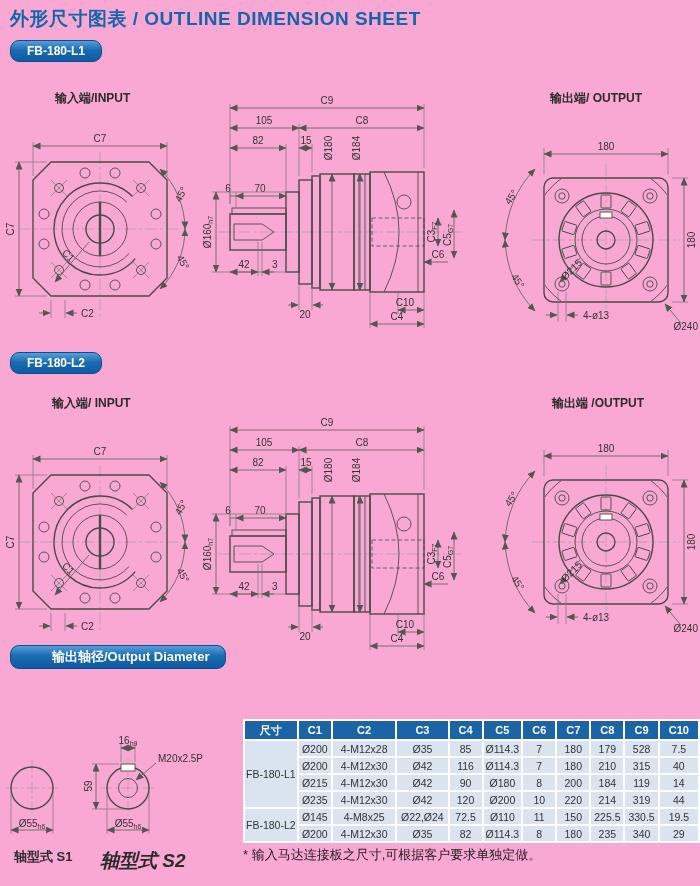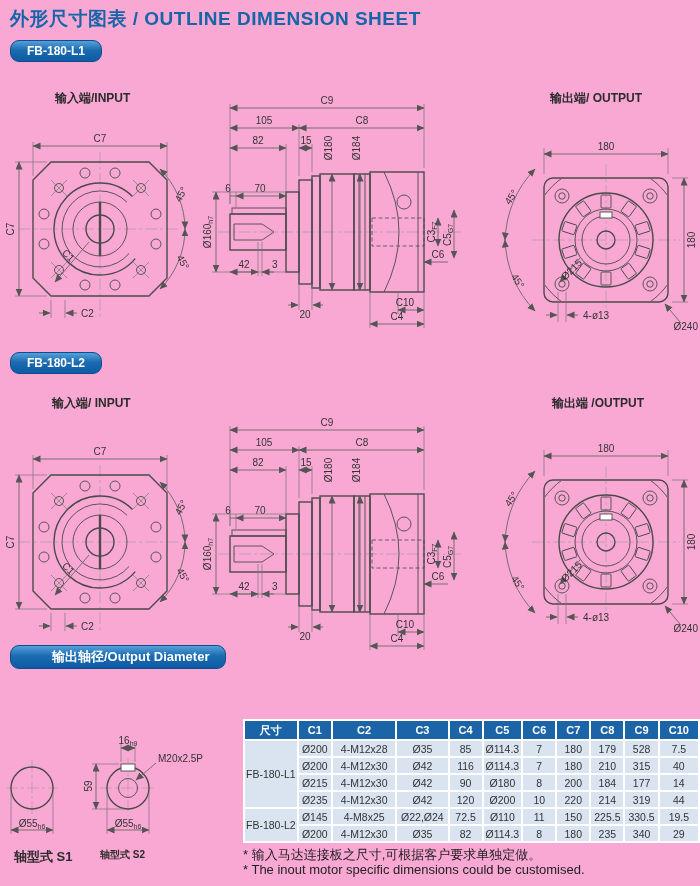--- a/index.html
+++ b/index.html
@@ -494,21 +494,21 @@
       <line class="dim" x1="107" y1="92" x2="107" y2="134"></line>
       <line class="dim" x1="149" y1="92" x2="149" y2="134"></line>
       <line class="dm" x1="107" y1="130" x2="149" y2="130" marker-start="url(#arw)" marker-end="url(#arw)"></line>
       <text class="dt" x="128" y="127" text-anchor="middle">
         <tspan>Ø55</tspan><tspan class="dts" dy="2">h6</tspan>
       </text>
     </g>
   </svg>
 
   <div class="sec-label" style="left:14px;top:848px;font-size:13px;">轴型式  S1</div>
-  <div class="sec-label" style="left:100px;top:848px;font-size:10px;">轴型式  S2</div>
+  <div class="sec-label" style="left:100px;top:848px;font-size:19px;font-style:italic;">轴型式  S2</div>
 
   <table class="dims-table">
     <colgroup>
       <col style="width:48px">
         <col style="width:33px">
         <col style="width:86px">
         <col style="width:60px">
       <col style="width:29px">
         <col style="width:41px">
         <col style="width:23px">
@@ -558,21 +558,21 @@
     </tr>
     <tr>
       <td>Ø215</td>
       <td>4-M12x30</td>
       <td>Ø42</td>
       <td>90</td>
       <td>Ø180</td>
       <td>8</td>
       <td>200</td>
       <td>184</td>
-      <td>177</td>
+      <td>119</td>
       <td>14</td>
     </tr>
     <tr>
       <td>Ø235</td>
       <td>4-M12x30</td>
       <td>Ø42</td>
       <td>120</td>
       <td>Ø200</td>
       <td>10</td>
       <td>220</td>
@@ -602,15 +602,14 @@
       <td>8</td>
       <td>180</td>
       <td>235</td>
       <td>340</td>
       <td>29</td>
     </tr>
   </tbody>
     </table>
 
   <div class="foot" style="top:846px;">* 输入马达连接板之尺寸,可根据客户要求单独定做。</div>
-  <div class="foot" style="top:862px;">* The inout motor  specific dimensions could be customised.</div>
 
 </div>
 
 </body></html>

